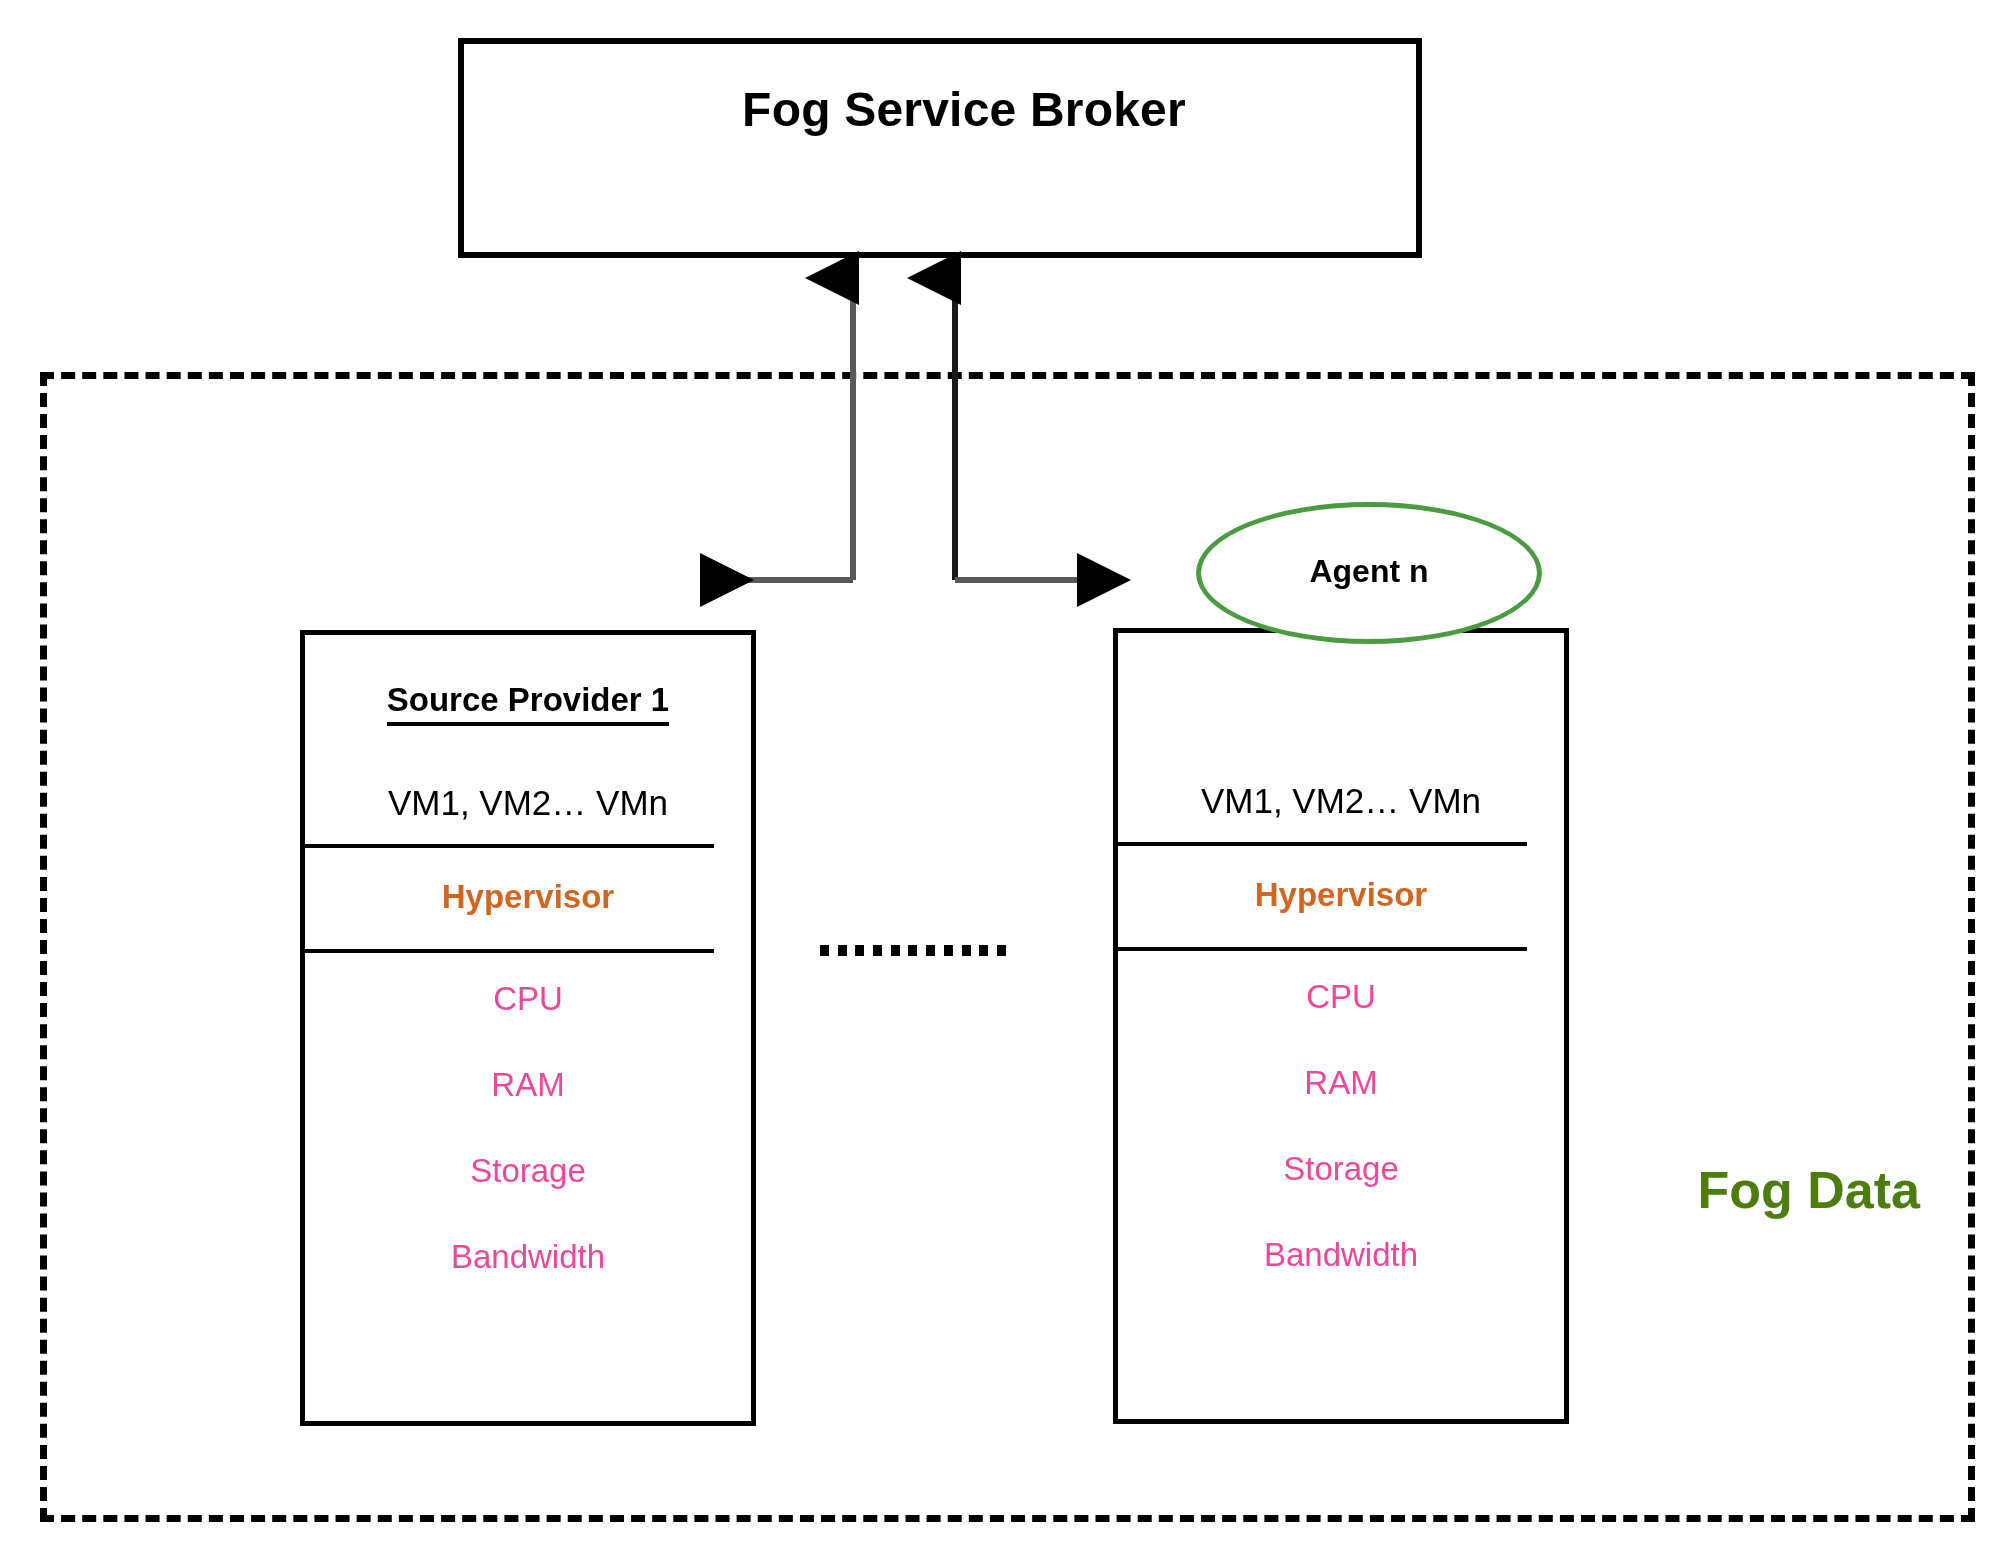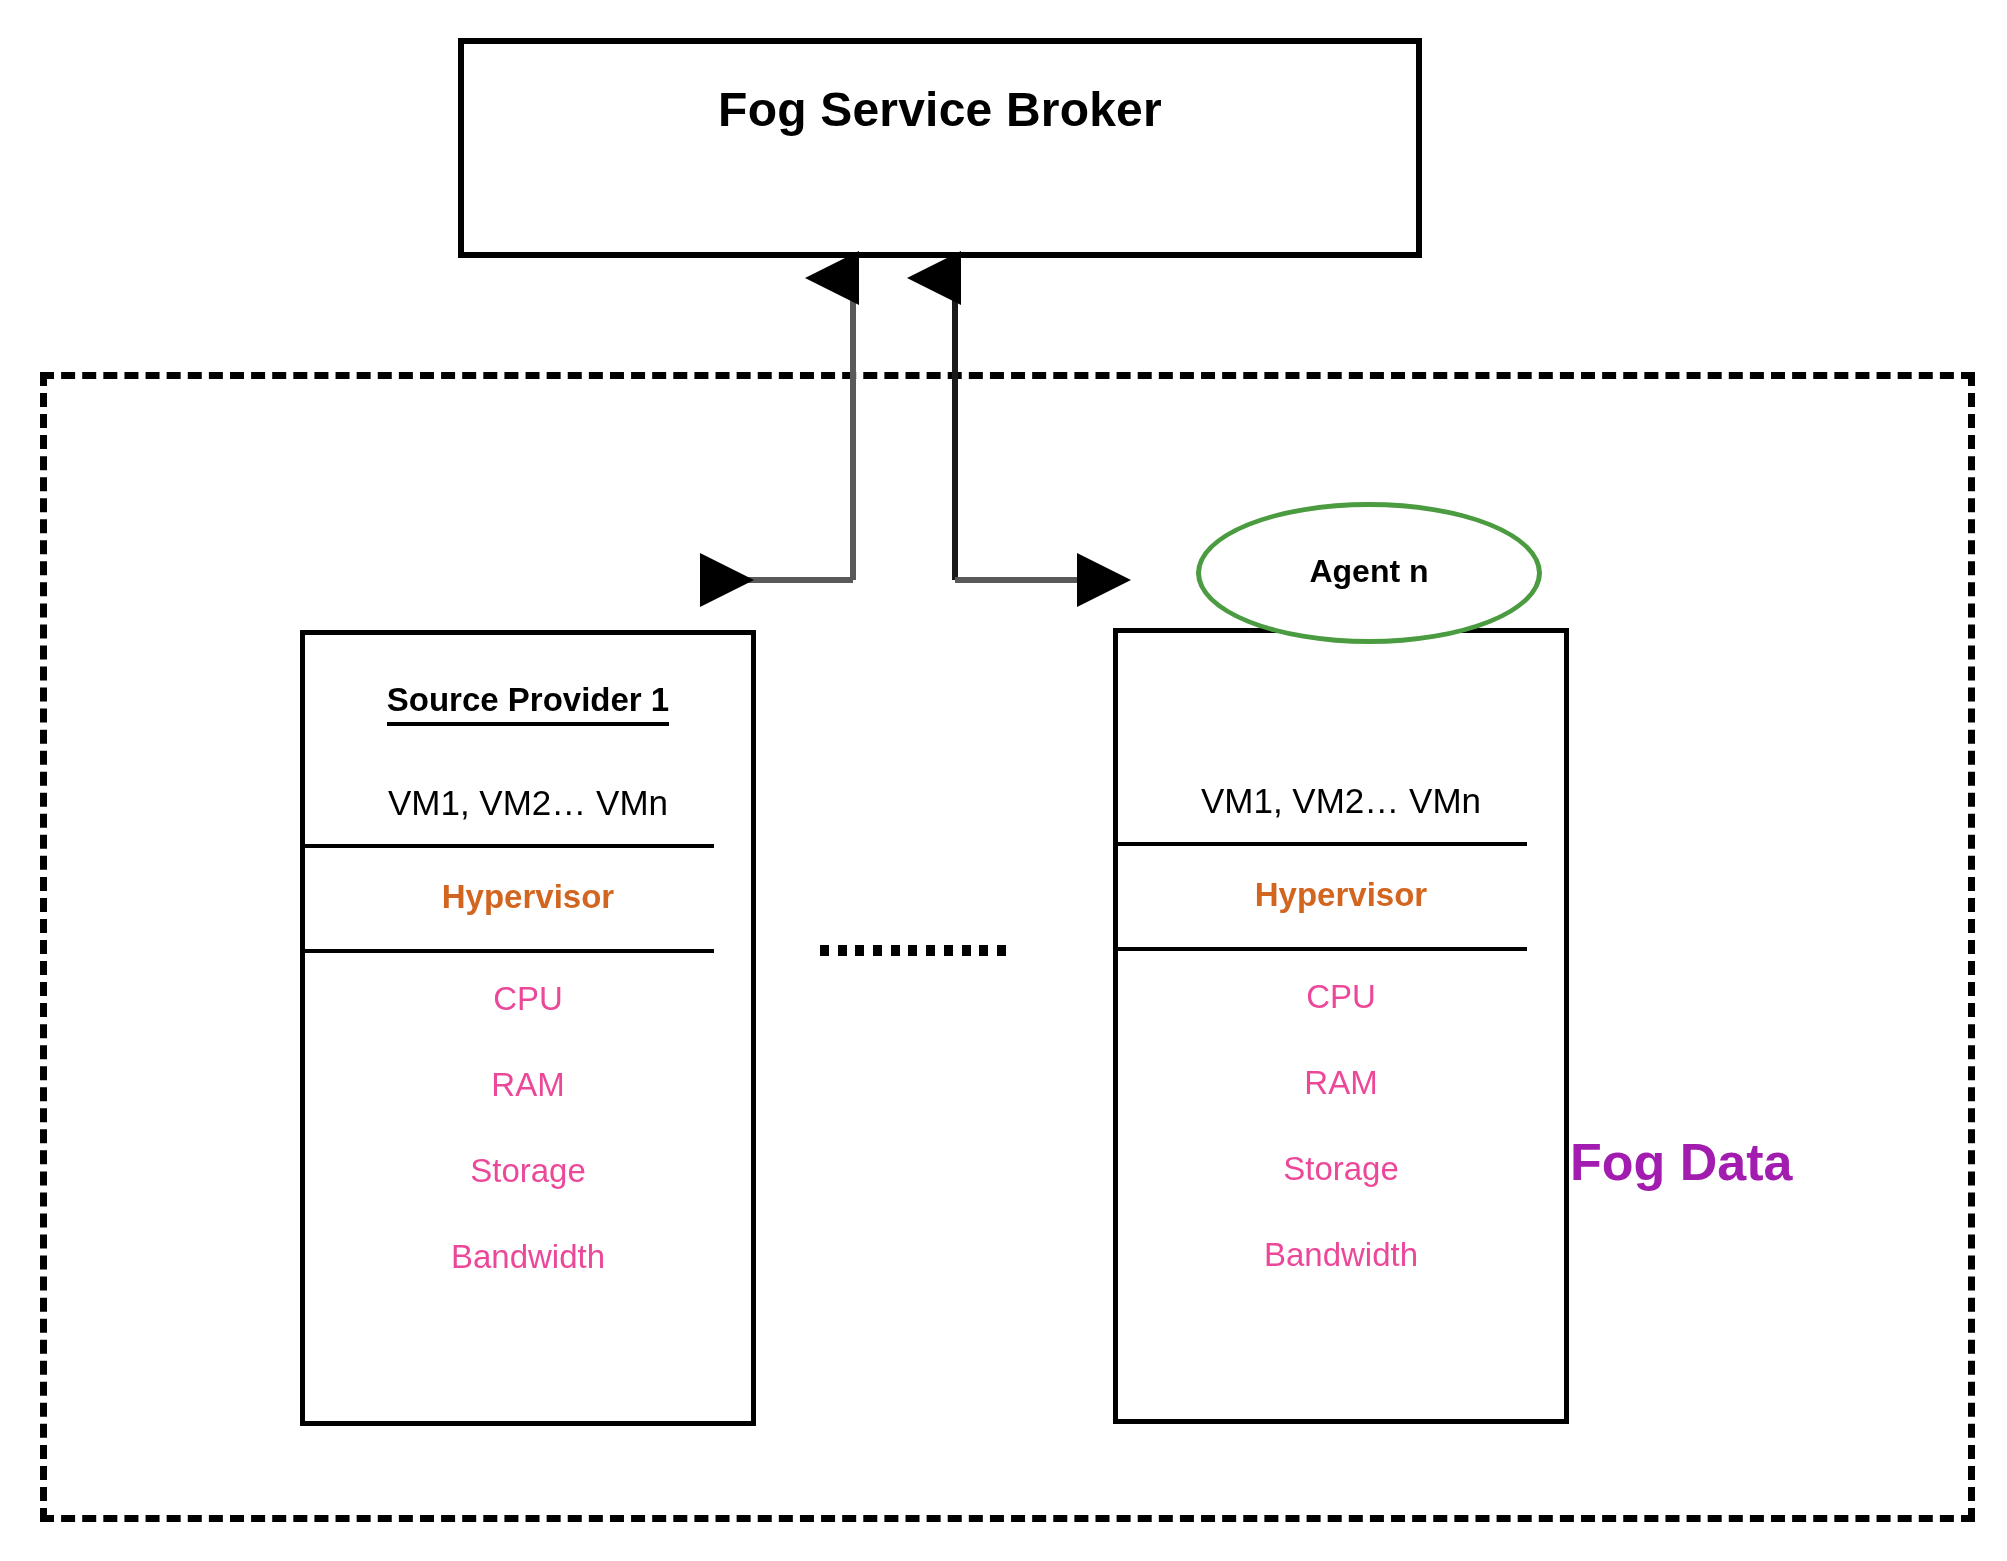--- a/index.html
+++ b/index.html
@@ -34,43 +34,44 @@
   .broker-title {
     position: absolute;
     left: 0;
     top: 38px;
     width: 100%;
     text-align: center;
     font-size: 48px;
     font-weight: bold;
     letter-spacing: 0.2px;
     color: #000000;
+    padding-left: 24px;
   }
 
   
   .fdc-region {
     position: absolute;
     left: 40px;
     top: 372px;
     width: 1935px;
     height: 1150px;
     box-sizing: border-box;
     border: 7px dashed #000000;
     background: transparent;
   }
   .fdc-label {
     position: absolute;
     left: 1570px;
-    top: 1132px;
+    top: 1160px;
     width: 350px;
-    text-align: left;
+    text-align: right;
     font-size: 52px;
     font-weight: bold;
     line-height: 1.18;
-    color: #a21caf;
+    color: #4d7c0f;
   }
 
   
   .connectors {
     position: absolute;
     left: 0;
     top: 0;
     width: 2007px;
     height: 1561px;
     pointer-events: none;

